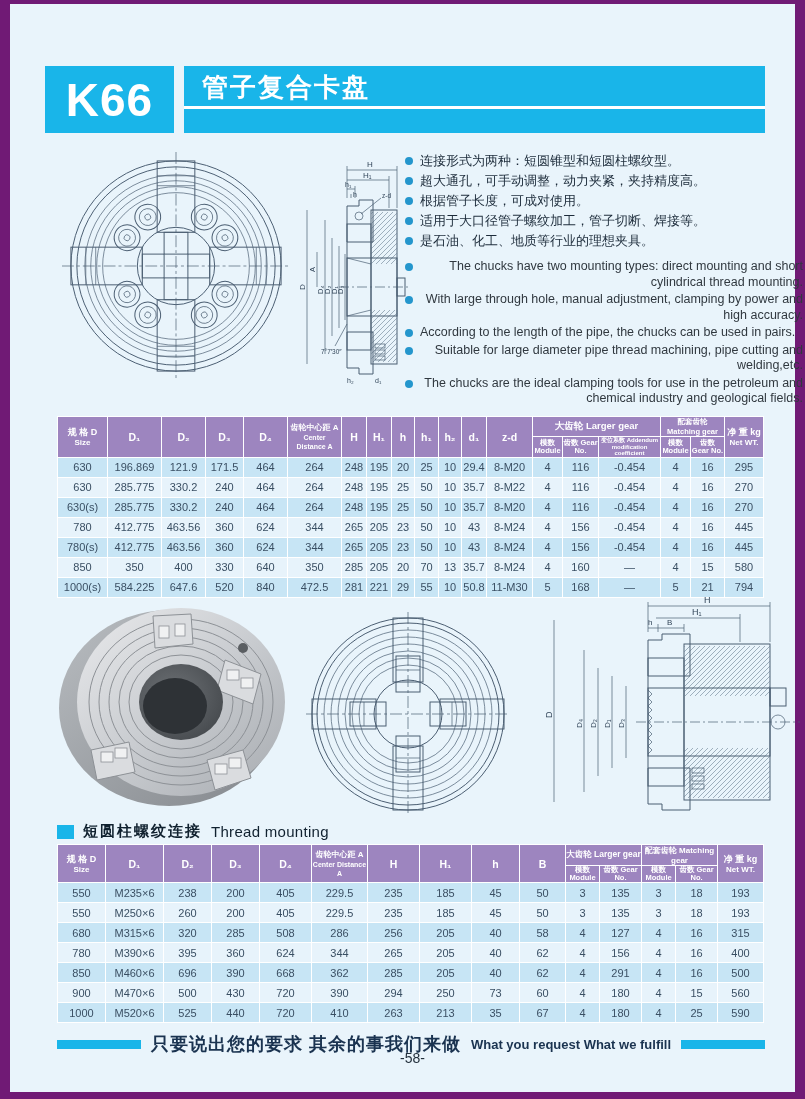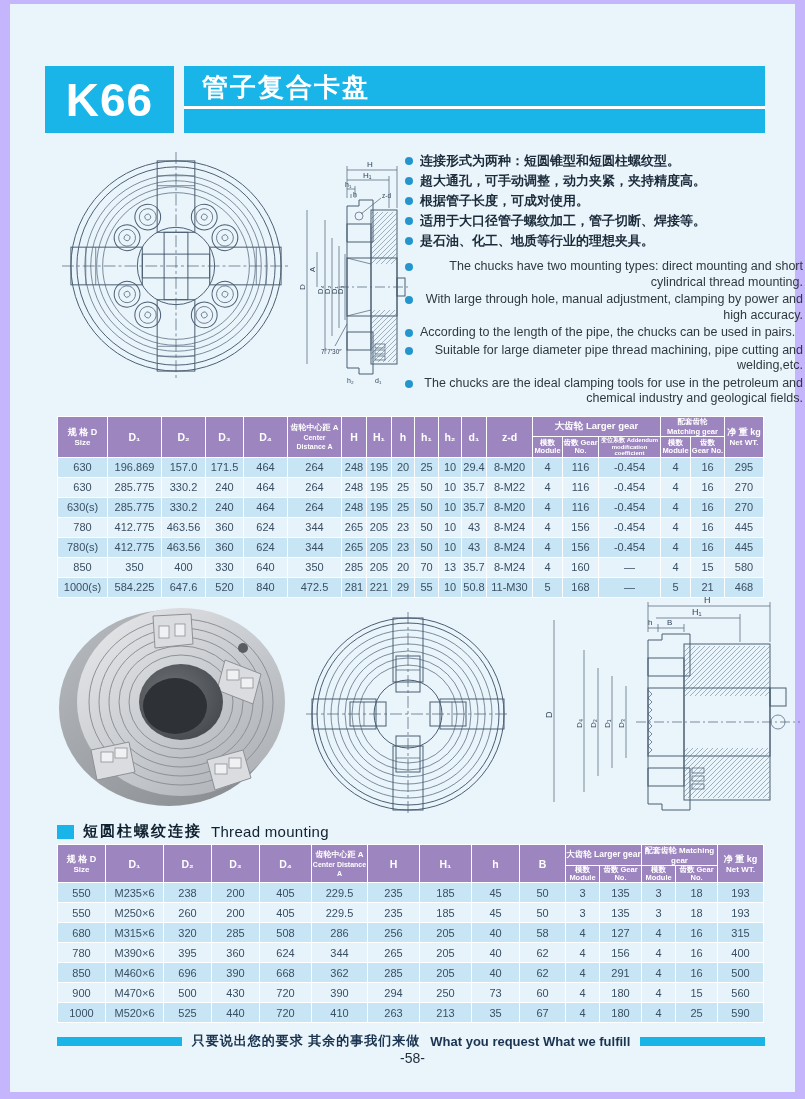--- a/index.html
+++ b/index.html
@@ -1,34 +1,34 @@
 <!DOCTYPE html>
 <html><head>
 <meta charset="utf-8">
 <style>
   html,body{margin:0;padding:0;background:#ffffff;}
-  .canvas{position:relative;width:805px;height:1099px;background:#c4b5fd;overflow:hidden;
+  .canvas{position:relative;width:805px;height:1099px;background:#701a75;overflow:hidden;
           font-family:"Liberation Sans",sans-serif;}
   .page{position:absolute;left:10px;top:4px;width:785px;height:1088px;background:#e9f4fb;}
 
   
   .model-badge{position:absolute;left:35px;top:62px;width:129px;height:67px;background:#19b5e9;
                color:#fff;font-weight:bold;font-size:46px;display:flex;align-items:center;justify-content:center;
                letter-spacing:1px;}
   .hdr-bar{position:absolute;left:174px;top:62px;width:581px;height:67px;background:#19b5e9;color:#fff;}
   .hdr-zh{position:absolute;left:18px;top:4px;font-size:26px;font-weight:bold;letter-spacing:2px;}
   .hdr-line{position:absolute;left:0;top:40px;width:100%;height:3px;background:#ffffff;}
   .hdr-en{position:absolute;left:18px;top:46px;font-size:14px;font-weight:bold;letter-spacing:0.5px;}
 
   
   ul.feat{list-style:none;margin:0;padding:0;position:absolute;}
   ul.feat li{display:flex;gap:7px;}
   ul.feat .dot{flex:0 0 auto;width:8px;height:8px;border-radius:50%;background:#2496cd;}
   .feat-zh{left:395px;top:147px;width:392px;}
-  .feat-zh li{font-size:13px;font-weight:bold;color:#1c2b3a;line-height:19px;margin-bottom:1px;}
+  .feat-zh li{font-size:13px;font-weight:normal;color:#1c2b3a;line-height:19px;margin-bottom:1px;}
   .feat-zh .dot{margin-top:6px;}
   .feat-en{left:395px;top:255px;width:398px;}
   .feat-en li{font-size:12.5px;color:#30383f;line-height:15.5px;margin-bottom:2px;text-align:right;}
   .feat-en .dot{margin-top:4px;}
 
   
   .sec-title{position:absolute;display:flex;align-items:center;gap:9px;font-size:15px;color:#10212f;}
   .sec-title .sq{width:17px;height:14px;background:#19b5e9;}
   .sec-title .zh{font-weight:bold;letter-spacing:2px;}
   .sec-title .en{letter-spacing:0.3px;}
@@ -50,21 +50,21 @@
 
   
   svg{position:absolute;overflow:visible;}
   .dwg-line{stroke:#4b5e72;fill:none;stroke-width:1;}
   .dwg-thin{stroke:#4b5e72;fill:none;stroke-width:0.7;}
   .dwg-txt{fill:#33465a;font-family:"Liberation Sans",sans-serif;}
 
   
   .footer-row{position:absolute;left:47px;top:1028px;width:708px;display:flex;align-items:center;gap:10px;}
   .footer-row .bar{flex:1 1 auto;height:9px;background:#19b5e9;}
-  .footer-row .s-zh{font-size:13px;font-weight:bold;color:#1a3350;white-space:nowrap;letter-spacing:1px;}
+  .footer-row .s-zh{font-size:18px;font-weight:bold;color:#1a3350;white-space:nowrap;letter-spacing:1px;}
   .footer-row .s-en{font-size:13px;font-weight:bold;color:#1a3350;white-space:nowrap;}
   .page-num{position:absolute;left:0;top:1046px;width:805px;text-align:center;font-size:14px;color:#23303c;}
 </style>
 </head>
 <body>
 
 <div class="canvas">
 <div class="page">
 
   <div class="model-badge">
@@ -311,21 +311,21 @@
         <th class="sub">齿数 Gear No.</th>
         <th class="sub tiny">变位系数 Addendum modification coefficient</th>
         <th class="sub">模数 Module</th>
         <th class="sub">齿数 Gear No.</th>
       </tr>
     </thead>
     <tbody>
           <tr>
             <td>630</td>
             <td>196.869</td>
-            <td>157.0</td>
+            <td>121.9</td>
             <td>171.5</td>
             <td>464</td>
             <td>264</td>
             <td>248</td>
             <td>195</td>
             <td>20</td>
             <td>25</td>
             <td>10</td>
             <td>29.4</td>
             <td>8-M20</td>
@@ -453,21 +453,21 @@
             <td>29</td>
             <td>55</td>
             <td>10</td>
             <td>50.8</td>
             <td>11-M30</td>
             <td>5</td>
             <td>168</td>
             <td>—</td>
             <td>5</td>
             <td>21</td>
-            <td>468</td>
+            <td>794</td>
           </tr>
         </tbody>
   </table>
 
   <svg style="left:47px;top:596px;width:240px;height:212px" viewBox="0 0 240 212">
     <defs>
       <linearGradient id="steelFace" x1="0" y1="0" x2="1" y2="1">
         <stop offset="0" stop-color="#e9eaec"></stop>
             <stop offset="0.5" stop-color="#c9ccd0"></stop>
             <stop offset="1" stop-color="#a7abb0"></stop>

